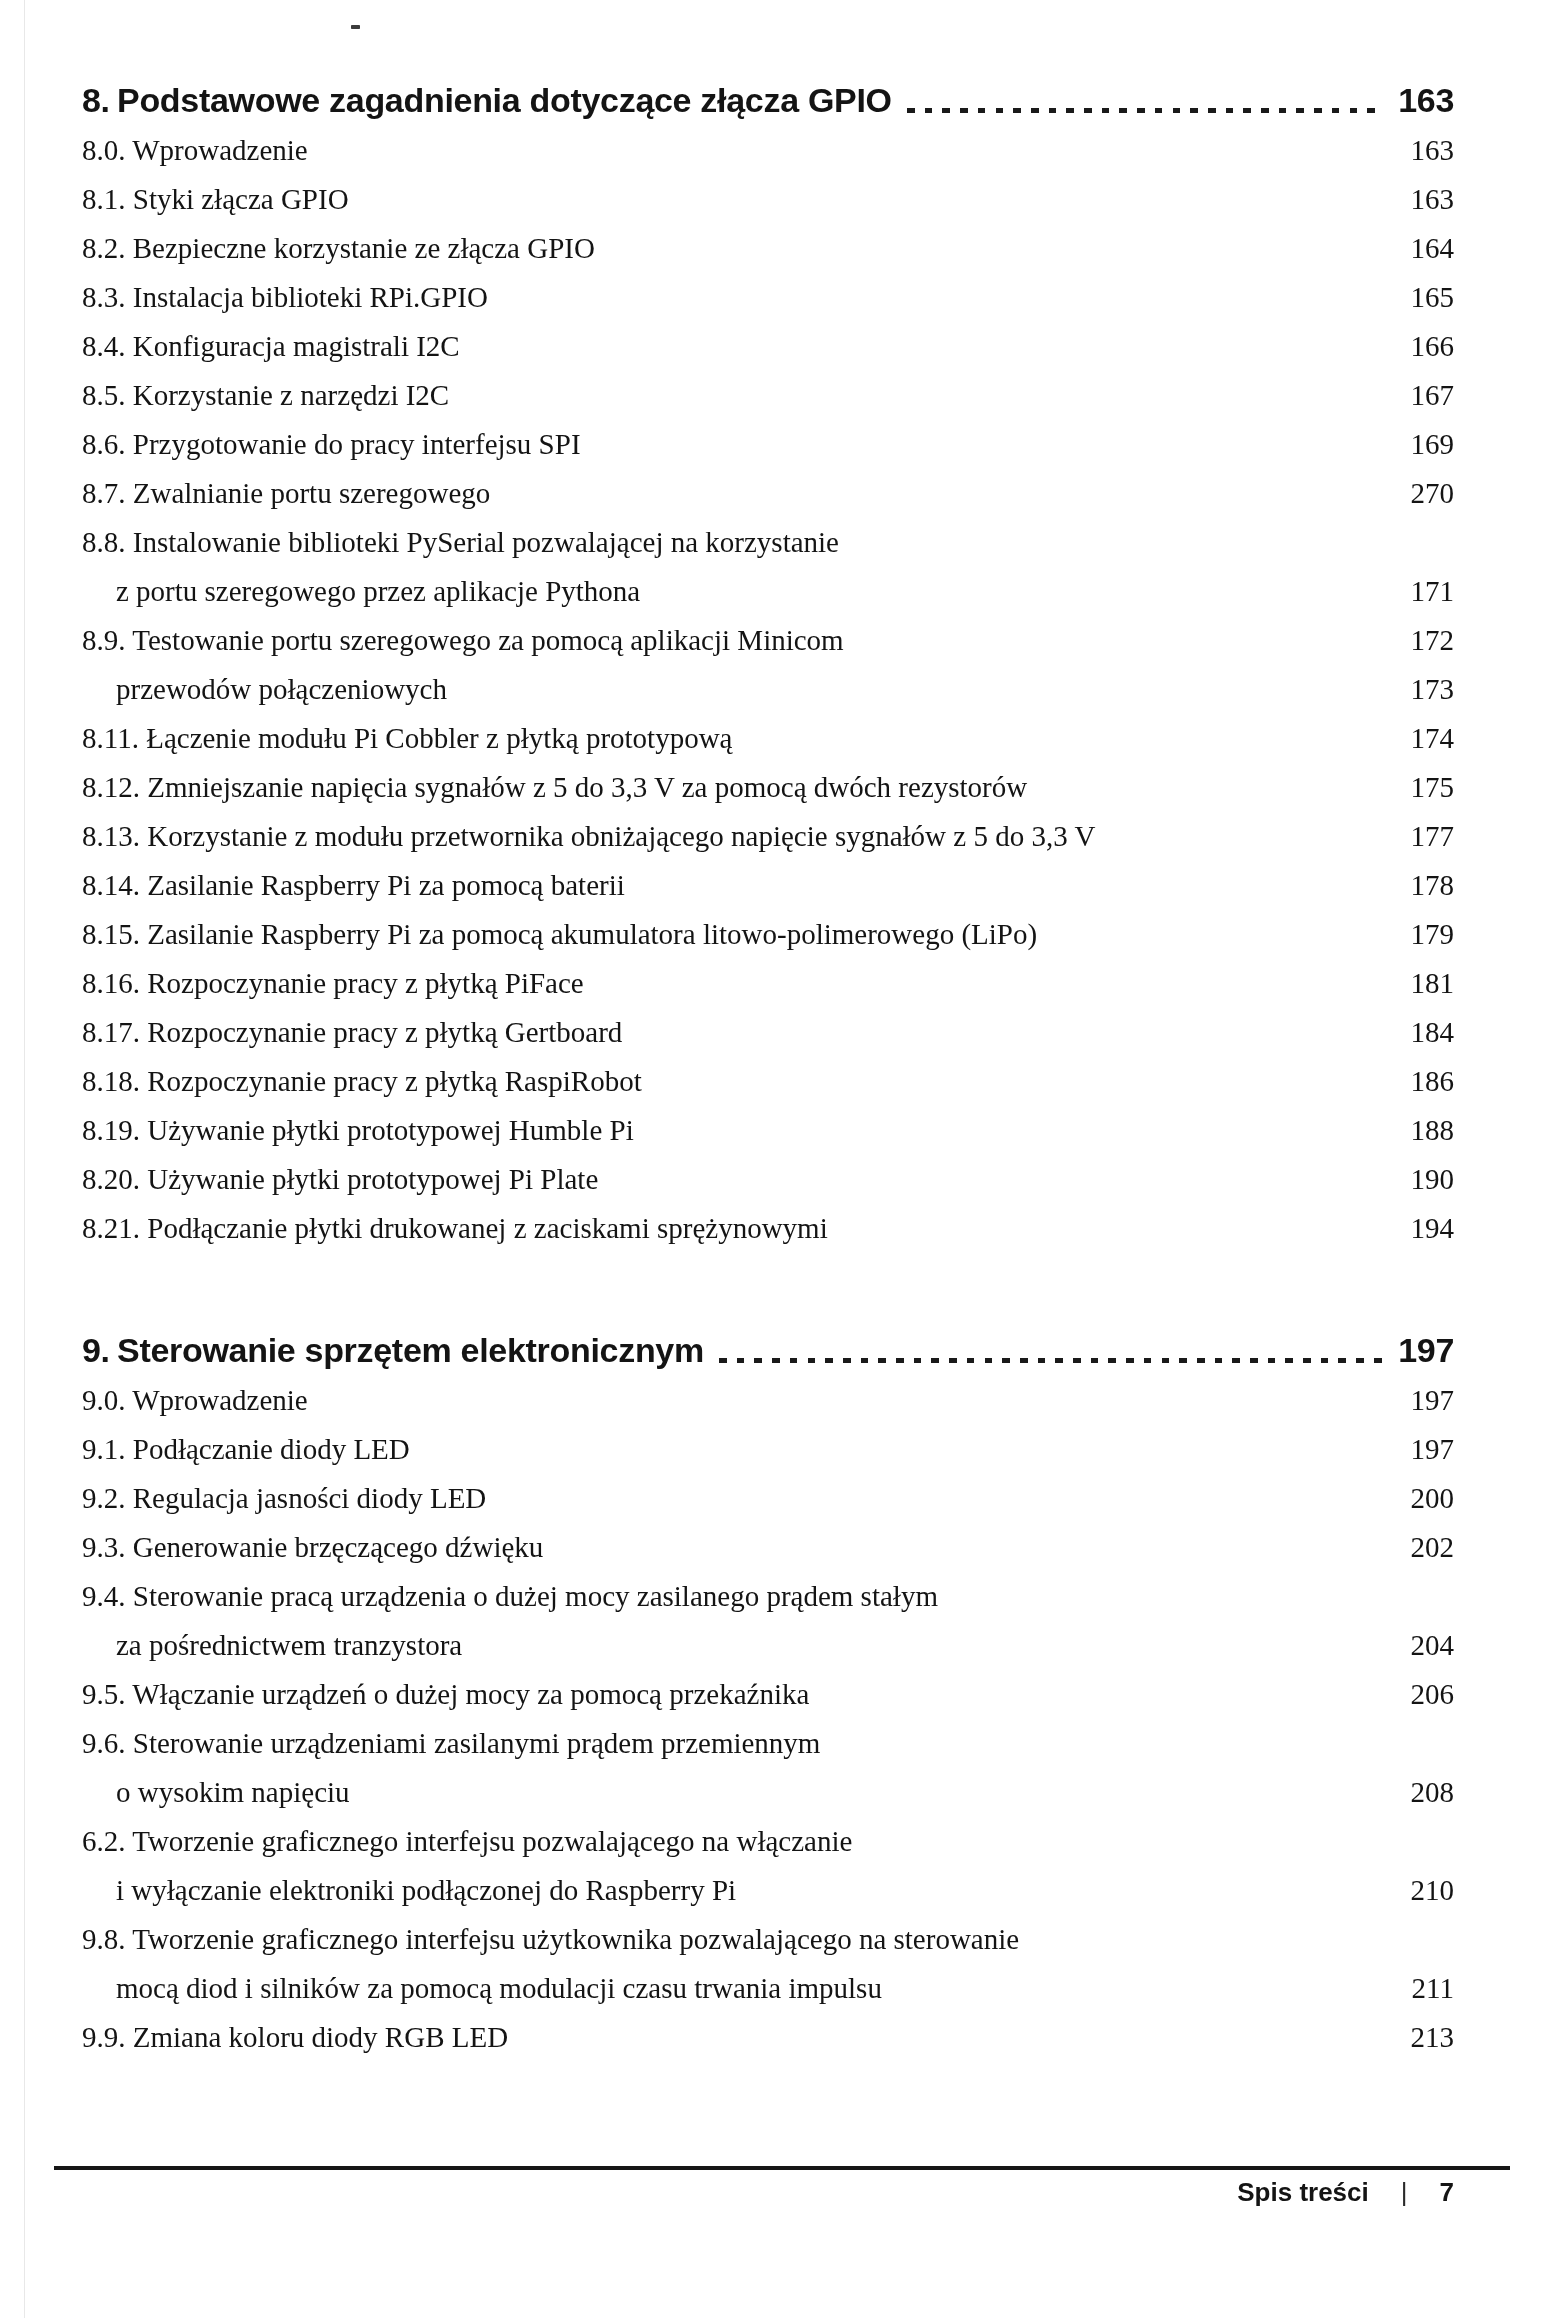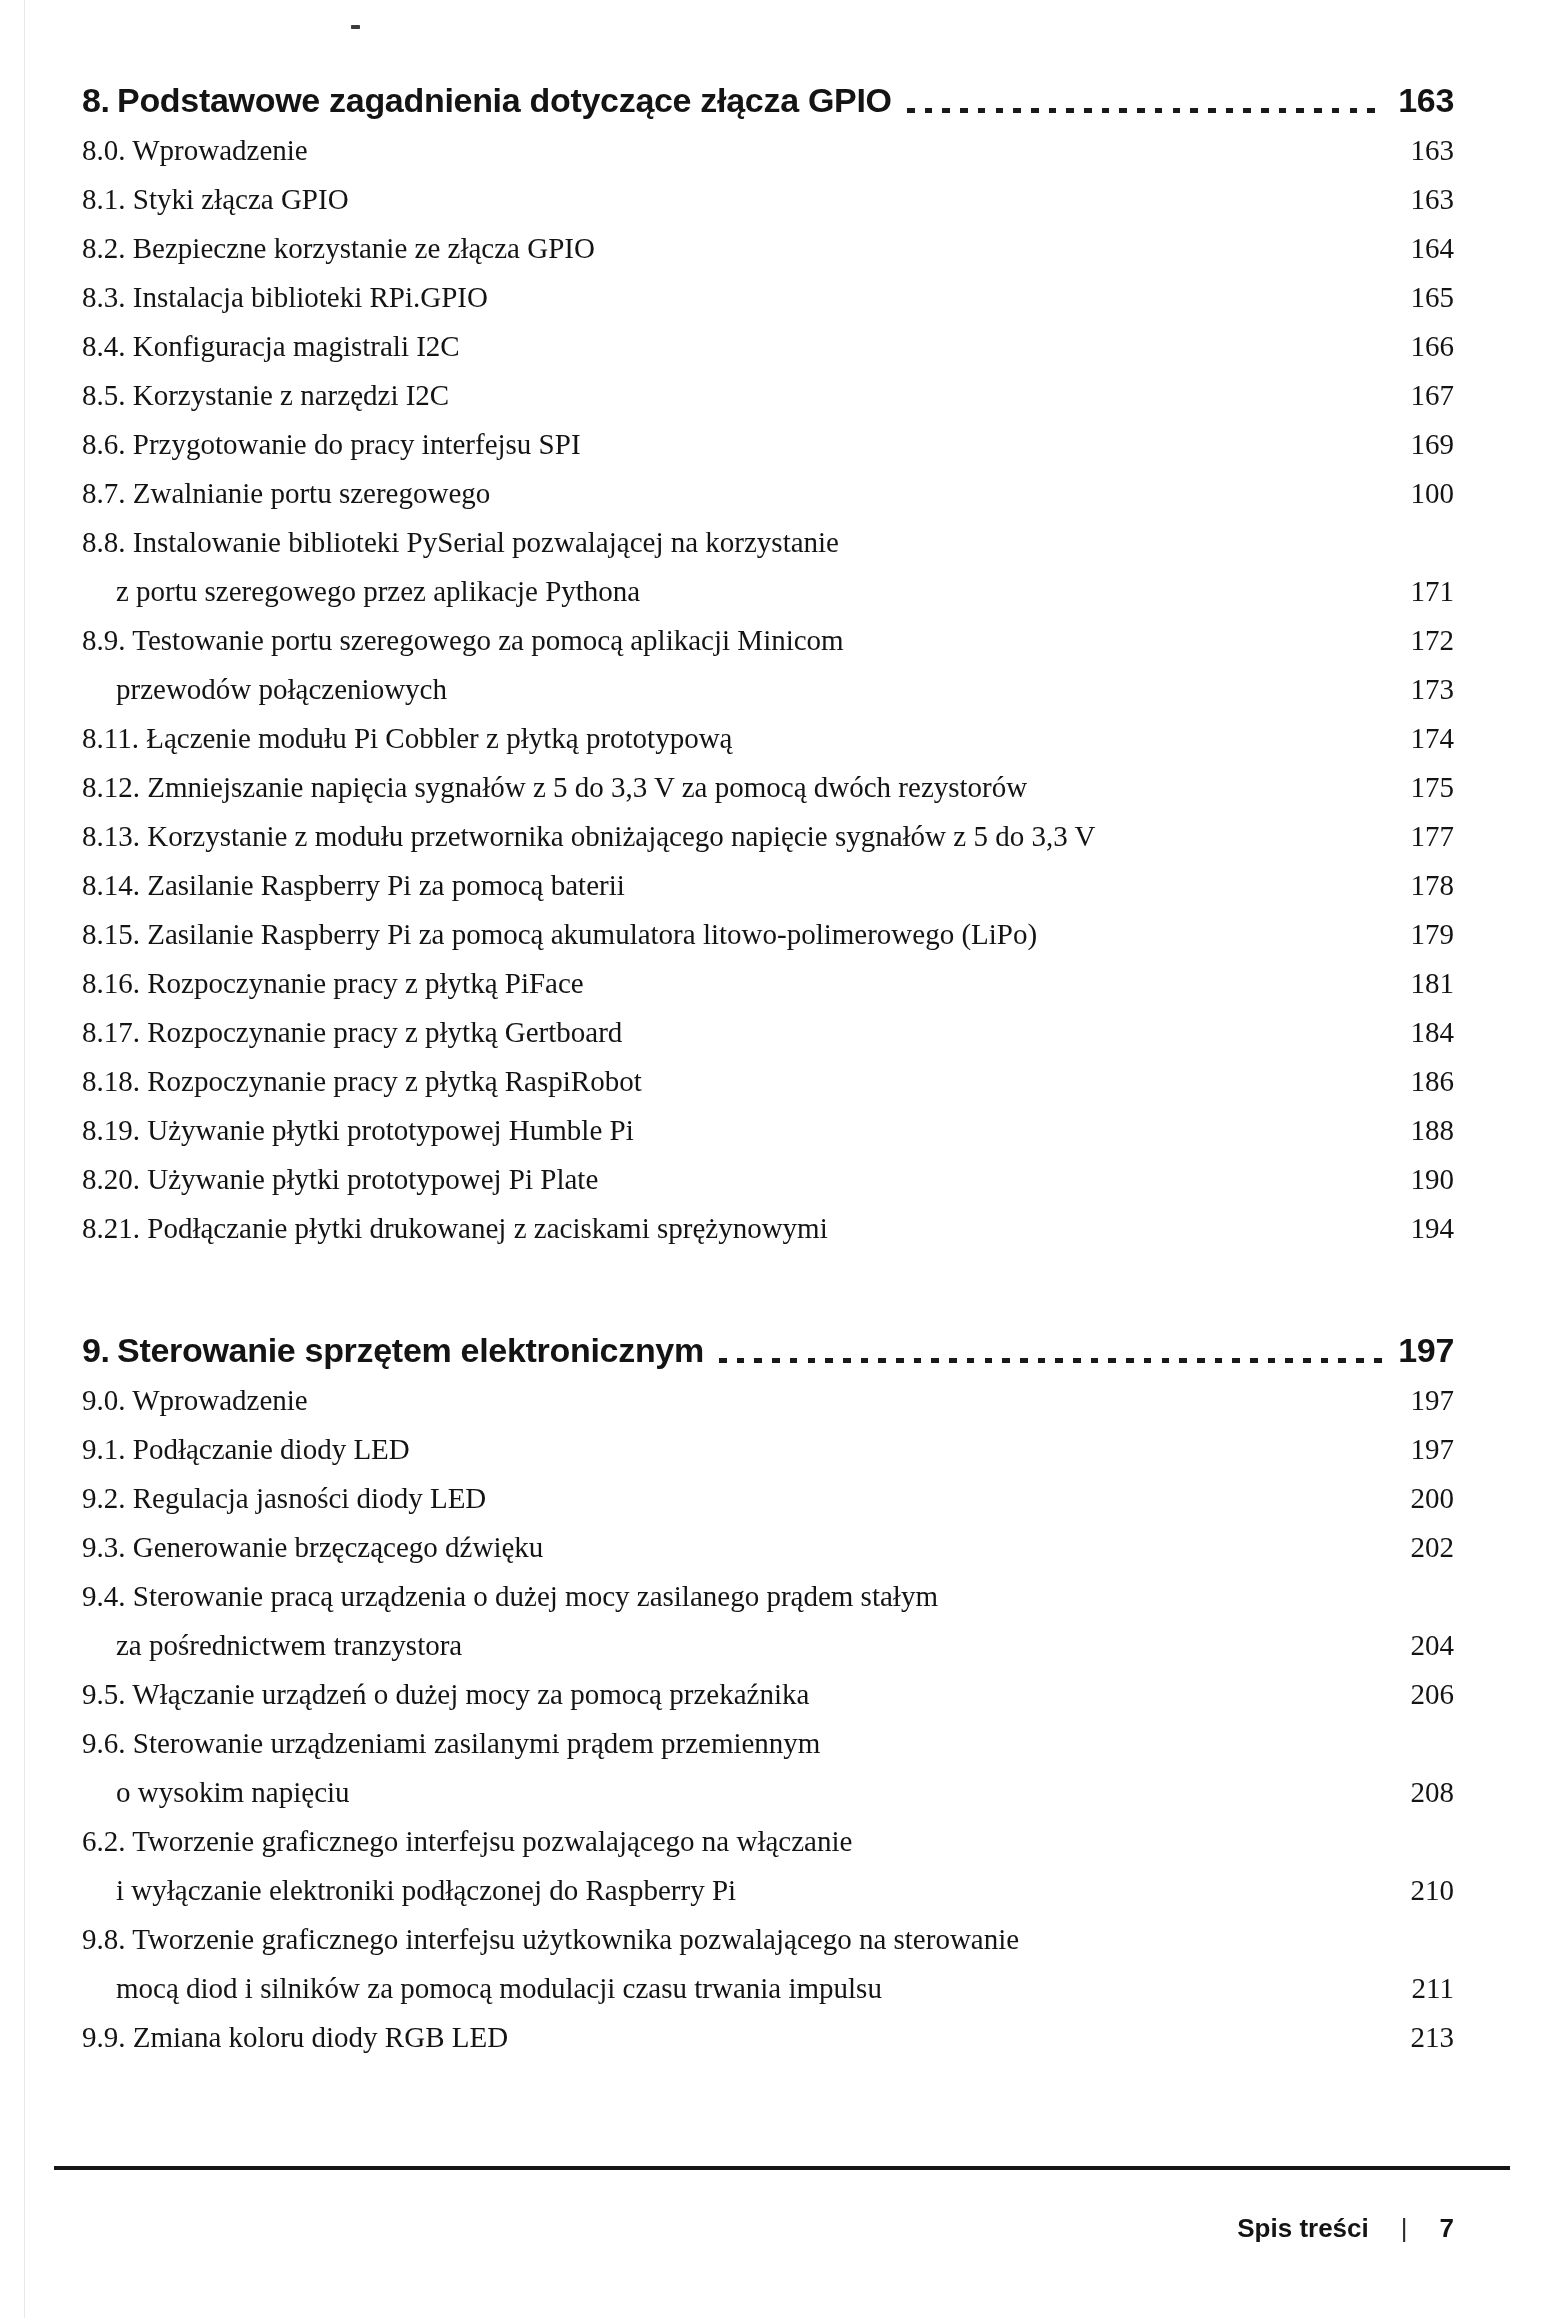--- a/index.html
+++ b/index.html
@@ -87,21 +87,20 @@
   .footer {
     position: absolute;
     top: 2177px;
     right: 106px;
     display: flex;
     align-items: baseline;
     font-family: "Liberation Sans", sans-serif;
     font-weight: 700;
     font-size: 26px;
     line-height: 30px;
-    margin-top: 36px;
   }
   .footer .sep {
     font-weight: 400;
     color: #2a2a2a;
     margin: 0 32px;
   }
 </style>
 </head>
 <body>
 
@@ -156,21 +155,21 @@
         <div class="toc-item">
           <div class="item-text">
             <div class="line">8.6. Przygotowanie do pracy interfejsu SPI</div>
           </div>
           <div class="item-page">169</div>
         </div>
         <div class="toc-item">
           <div class="item-text">
             <div class="line">8.7. Zwalnianie portu szeregowego</div>
           </div>
-          <div class="item-page">100</div>
+          <div class="item-page">270</div>
         </div>
         <div class="toc-item">
           <div class="item-text">
             <div class="line">8.8. Instalowanie biblioteki PySerial pozwalającej na korzystanie</div>
             <div class="line cont">z portu szeregowego przez aplikacje Pythona</div>
           </div>
           <div class="item-page">171</div>
         </div>
         <div class="toc-item">
           <div class="item-text">

